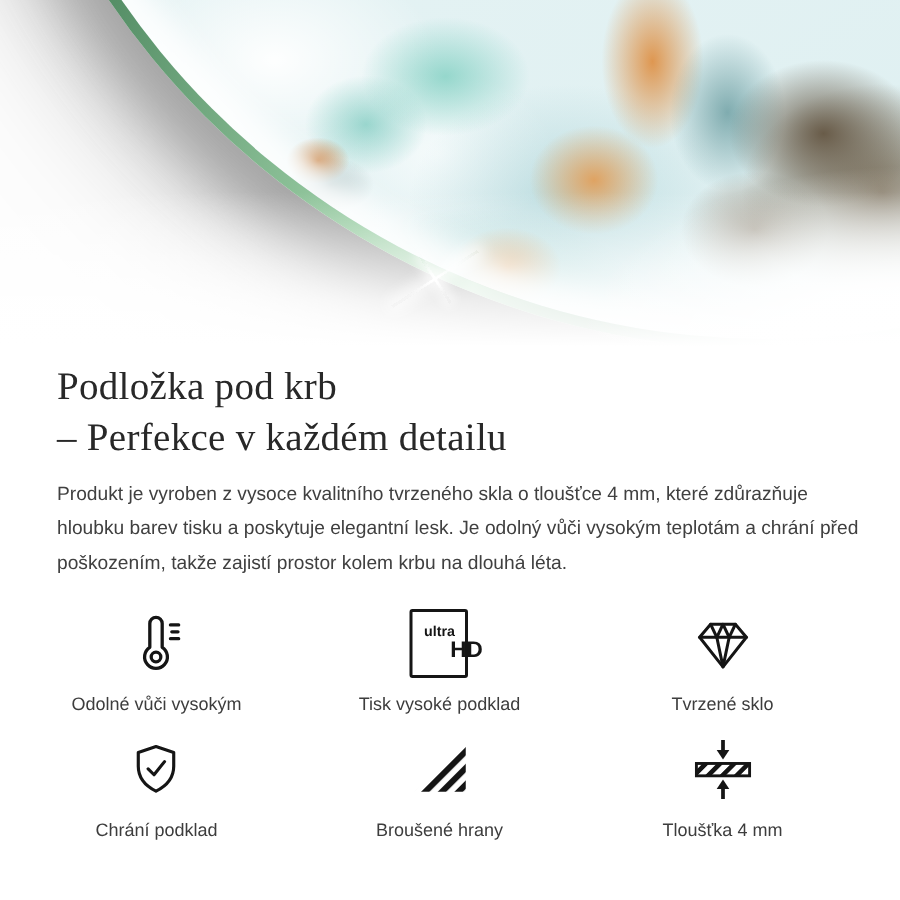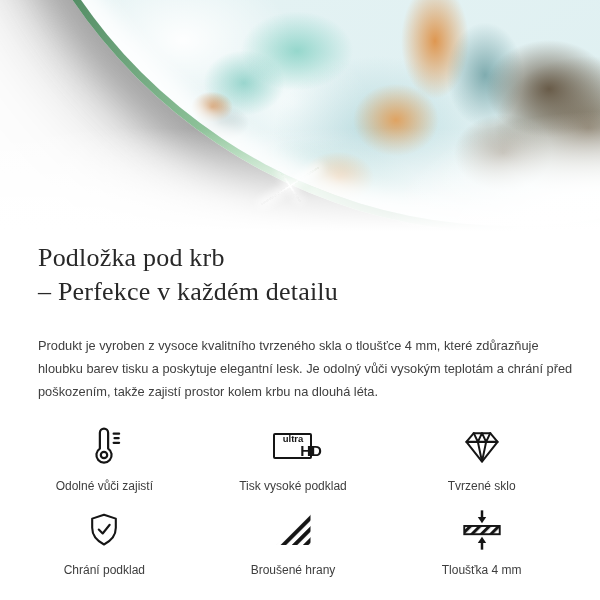--- a/index.html
+++ b/index.html
@@ -40,29 +40,29 @@
   .sparkle::before { content:""; position:absolute; left:-34px; top:-1px; width:68px; height:2px;
     background:linear-gradient(to right, rgba(255,255,255,0), #ffffff 45%, #ffffff 55%, rgba(255,255,255,0));
     box-shadow:0 0 10px 3px rgba(255,255,255,0.9); }
   .sparkle::after { content:""; position:absolute; left:-1px; top:-19px; width:2px; height:38px;
     background:linear-gradient(to bottom, rgba(255,255,255,0), #ffffff 45%, #ffffff 55%, rgba(255,255,255,0));
     box-shadow:0 0 8px 2px rgba(255,255,255,0.8); }
 
   
   .title { margin:7px 30px 0 38px; font-family:"Liberation Serif", serif; font-weight:400;
     font-size:26px; line-height:34px; color:#282828; letter-spacing:0.2px; }
-  .desc { margin:25px 28px 0 38px; width:540px; font-size:12.8px; line-height:23px; color:#404040; }
+  .desc { margin:8px 28px 0 38px; width:540px; font-size:12.8px; line-height:23px; color:#404040; }
 
   
   .features { margin:21px 0 0 10px; width:566px; display:grid;
     grid-template-columns:repeat(3,1fr); row-gap:15px; }
   .feature { display:flex; flex-direction:column; align-items:center; }
   .icon-box { height:44px; display:flex; align-items:center; justify-content:center; color:#151515; }
   .feature-label { margin-top:11px; font-size:12px; color:#3d3d3d; }
-  .hd-badge { width:39px; height:26px; border:2.6px solid #151515; border-radius:2px;
+  .hd-badge { width:39px; height:46px; border:2.6px solid #151515; border-radius:2px;
     display:flex; flex-direction:column; align-items:center; justify-content:center; color:#151515;text-align:center; }
   .hd-badge .t { font-size:9.5px; font-weight:700; line-height:10px; }
   .hd-badge .b { font-size:15px; font-weight:700; line-height:14px;margin-left:36px; }
   svg.icon { display:block; }
 </style>
 </head>
 <body>
 
 <div>
 
@@ -82,21 +82,21 @@
   <div class="features">
 
     <div class="feature">
       <div class="icon-box">
         <svg class="icon" width="44" height="44" viewBox="0 0 48 48" fill="none" stroke="currentColor" stroke-width="2.4" stroke-linecap="round" stroke-linejoin="round">
           <path d="M19.5 9.5 a4.5 4.5 0 0 1 9 0 V26.8 a8.3 8.3 0 1 1 -9 0 Z"></path>
           <circle cx="24" cy="33.8" r="3.5"></circle>
           <path d="M34.5 10.5 h6 M35.5 15.5 h4.5 M34.5 20.5 h6"></path>
         </svg>
       </div>
-      <div class="feature-label">Odolné vůči zajistí</div>
+      <div class="feature-label">Odolné vůči vysokým</div>
     </div>
 
     <div class="feature">
       <div class="icon-box">
         <div class="hd-badge">
           <div class="t">ultra</div>
           <div class="b">HD</div>
         </div>
       </div>
       <div class="feature-label">Tisk vysoké podklad</div>

